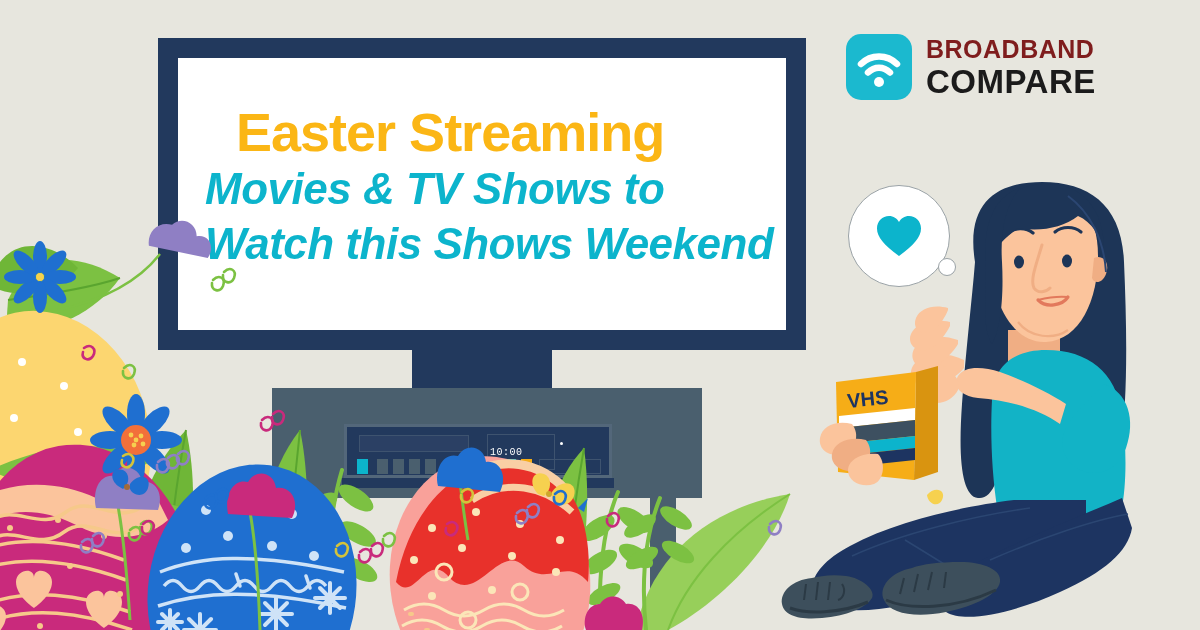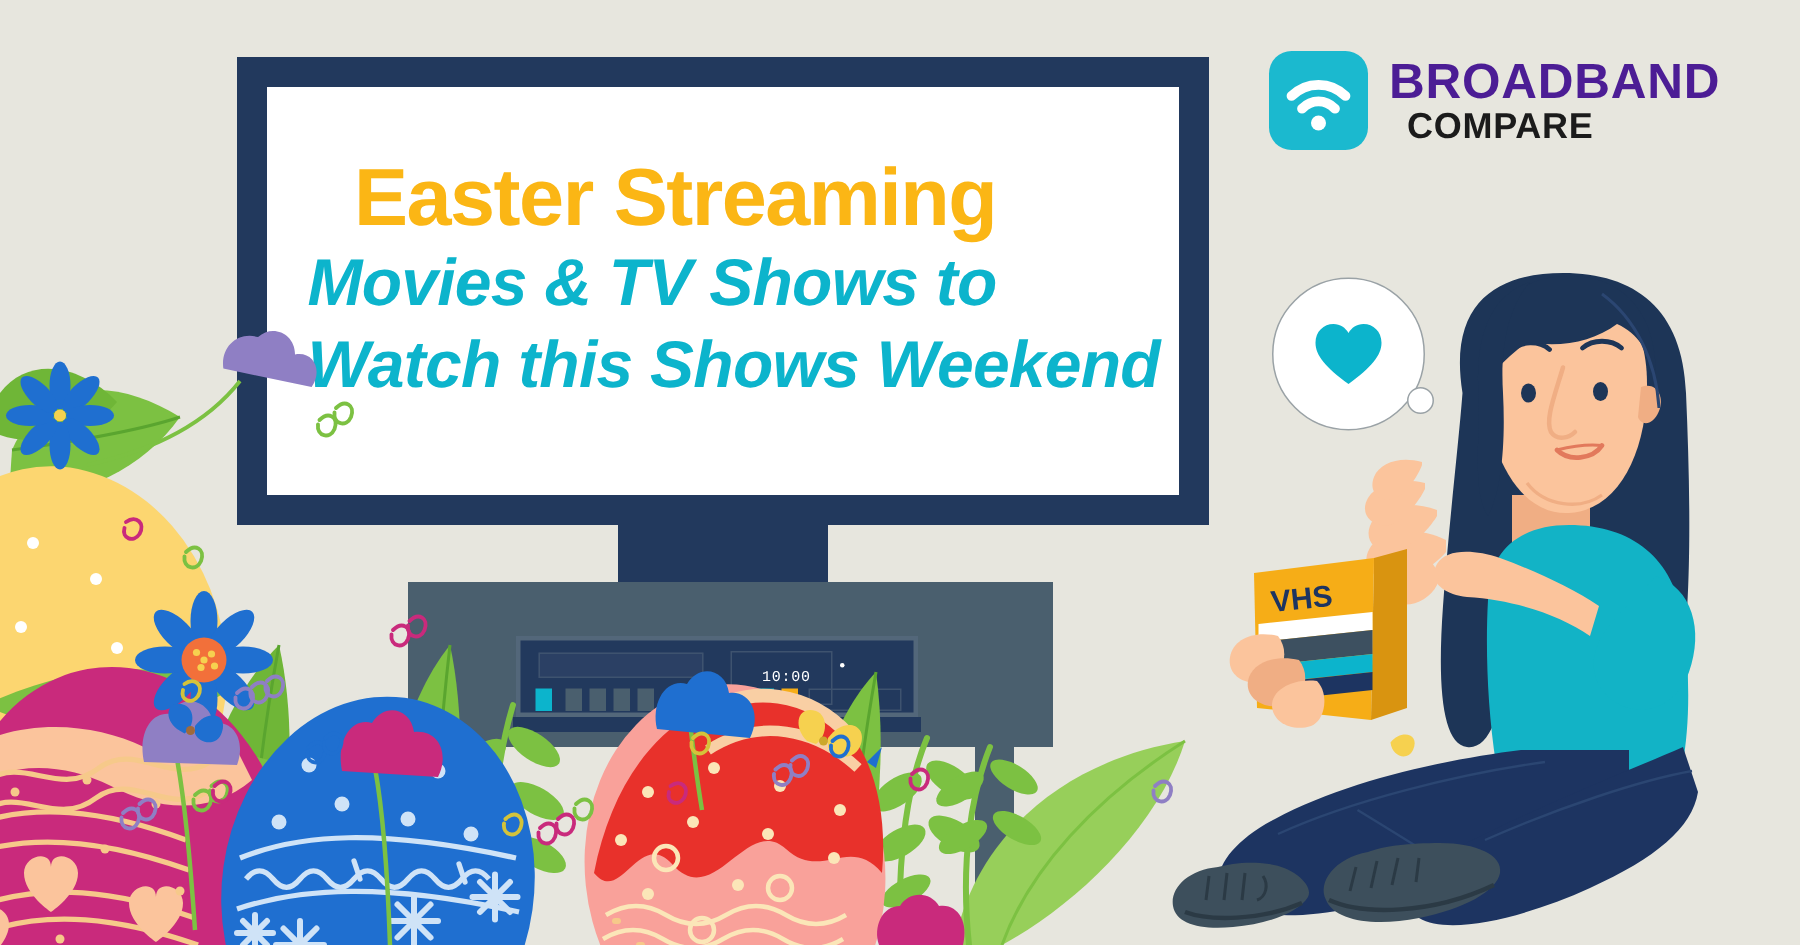--- a/index.html
+++ b/index.html
@@ -18,37 +18,37 @@
   #tv-stand-top{left:272px;top:388px;width:430px;height:26px;background:#4a5f6e;}
   #stand-leg-left{left:282px;top:414px;width:26px;height:203px;background:#4a5f6e;}
   #stand-leg-right{left:650px;top:414px;width:26px;height:203px;background:#4a5f6e;}
   #stand-back-panel{left:272px;top:414px;width:430px;height:84px;background:#4a5f6e;}
 
   
   #vcr{left:344px;top:424px;width:268px;height:54px;background:#22395d;border:3px solid #53677a;box-sizing:border-box;}
   #vcr-slot{left:12px;top:8px;width:110px;height:17px;border:1.5px solid #3e536f;box-sizing:border-box;background:#2b4064;}
   #vcr-display{left:140px;top:7px;width:68px;height:36px;background:#22395d;border:1px solid #3e536f;box-sizing:border-box;
       color:#ffffff;font-family:"Liberation Mono",monospace;font-size:10px;letter-spacing:.5px;
-      display:flex;align-items:center;padding-left:20px;}
+      display:flex;align-items:center;padding-left:2px;}
   #vcr-dot{left:213px;top:15px;width:3px;height:3px;background:#ffffff;border-radius:50%;}
   .vbtn{top:32px;width:11px;height:15px;}
   #vcr-rightpanel{left:146px;top:32px;width:75px;height:15px;border:1px solid #3e536f;box-sizing:border-box;}
   #vcr-lower-strip{left:342px;top:478px;width:272px;height:10px;background:#22395d;}
 
   
   #headline{left:205px;top:104px;width:570px;}
   #line1{font-size:54px;font-weight:bold;color:#fbb615;letter-spacing:-1px;line-height:1.05;margin-left:31px;}
   #line2,#line3{font-size:44px;font-weight:bold;font-style:italic;color:#0cb4cc;letter-spacing:-.5px;line-height:1.25;}
 
   
   #logo{left:846px;top:34px;display:flex;align-items:center;gap:14px;}
   #logo-mark{width:66px;height:66px;border-radius:15px;background:#1bb9cf;position:relative;}
   #logo-text{line-height:1;}
-  #logo-line1{font-size:33px;font-weight:bold;color:#4c1d95;letter-spacing:.5px;}
-  #logo-line2{font-size:24px;font-weight:bold;color:#1b1b1b;letter-spacing:.5px;margin-top:3px;margin-left:12px;}
+  #logo-line1{font-size:25px;font-weight:bold;color:#7f1d1d;letter-spacing:.5px;}
+  #logo-line2{font-size:33px;font-weight:bold;color:#1b1b1b;letter-spacing:.5px;margin-top:3px;}
 
   
   #bubble{left:848px;top:185px;width:100px;height:100px;border-radius:50%;background:#ffffff;border:1.5px solid #9aa2a6;
       display:flex;align-items:center;justify-content:center;}
   #bubble-dot{left:938px;top:258px;width:16px;height:16px;border-radius:50%;background:#ffffff;border:1.5px solid #9aa2a6;}
 
   
   .layer{position:absolute;left:0;top:0;width:1200px;height:630px;pointer-events:none;}
 </style>
 </head>

